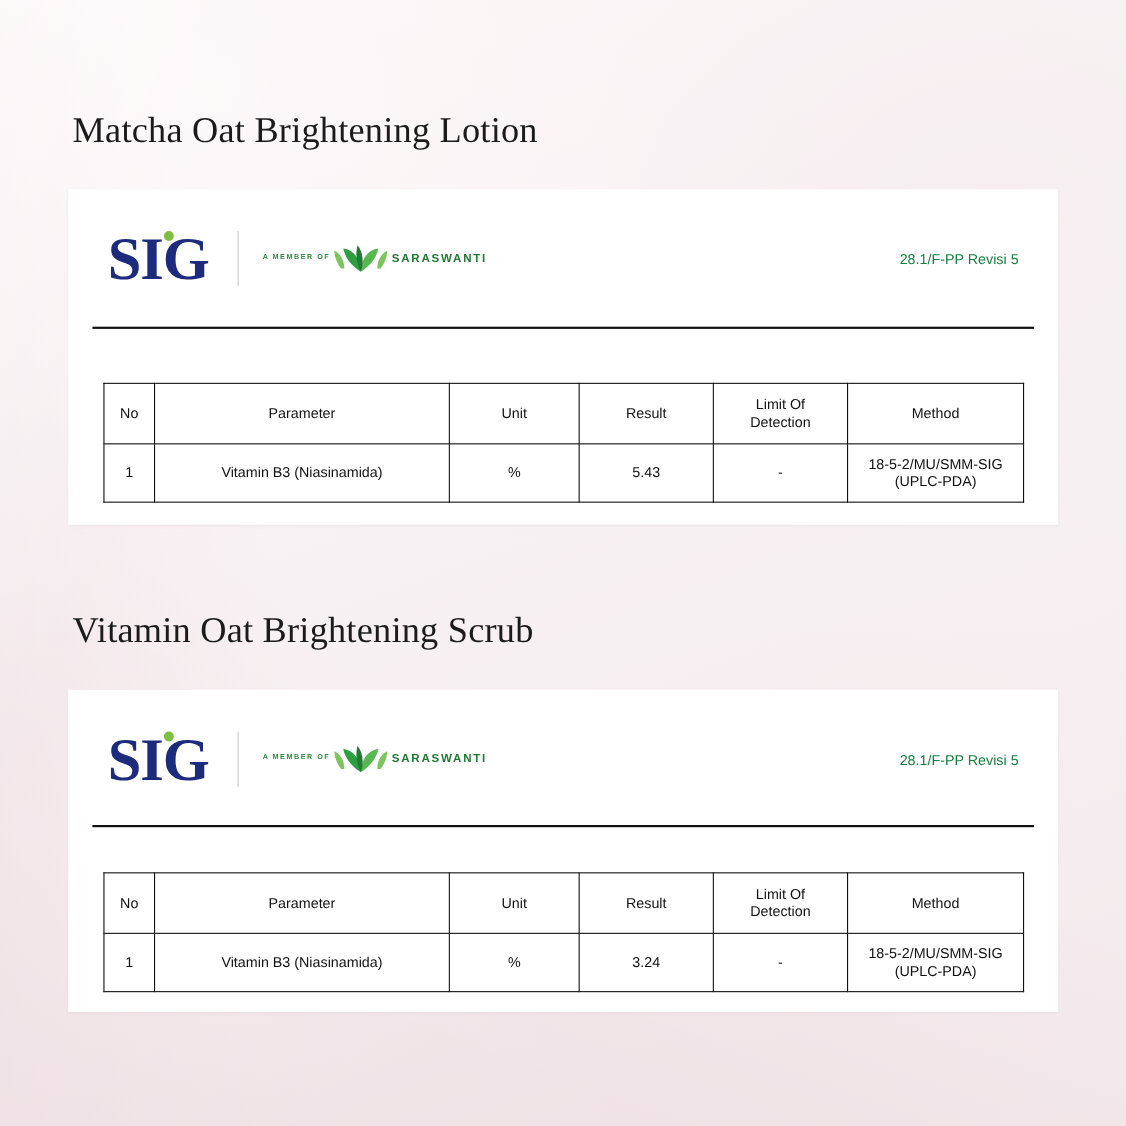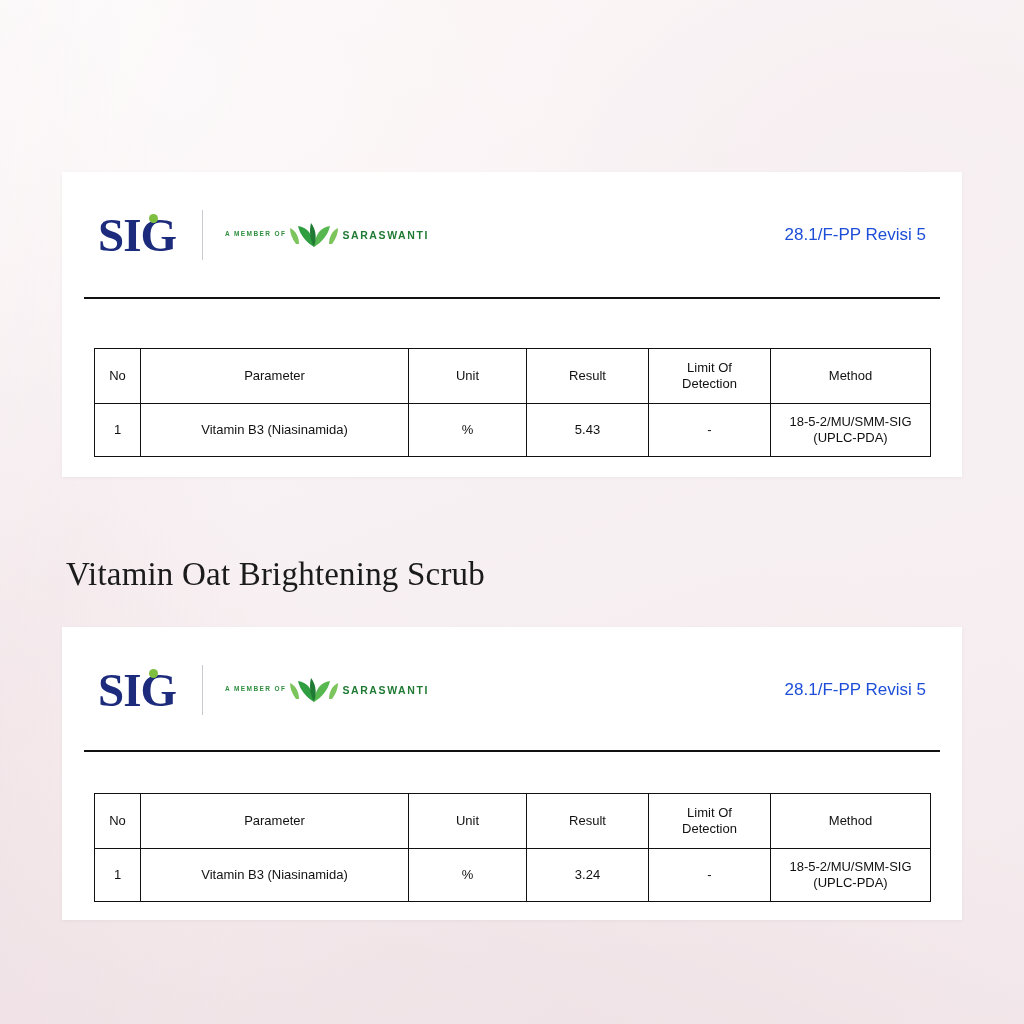--- a/index.html
+++ b/index.html
@@ -74,21 +74,21 @@
     right: 0;
     top: 26px;
     display: flex;
     align-items: center;
     padding: 0 36px;
     height: 74px;
   }
   .sig-logo {
     font-family: "Liberation Serif", serif;
     font-weight: bold;
-    font-size: 47px;
+    font-size: 55px;
     letter-spacing: -1px;
     color: #1d2b7d;
     line-height: 1;
     position: relative;
     padding-right: 4px;
     text-align: right;
   }
   .sig-logo .dot {
     position: absolute;
     width: 9px;
@@ -123,22 +123,22 @@
   }
   .sara-name {
     font-size: 10.5px;
     letter-spacing: 1.6px;
     color: #1f7a33;
     font-weight: bold;
     margin-top: 2px;
   }
   .doc-code {
     margin-left: auto;
-    font-size: 17px;
-    color: #1d4ed8;
+    font-size: 13px;
+    color: #15803d;
     white-space: nowrap;
   }
 
   .rule {
     position: absolute;
     left: 22px;
     right: 22px;
     height: 2px;
     background: #111;
   }
@@ -197,20 +197,21 @@
 <div class="page">
   <div class="bg-wash"></div>
 
   <div class="wm rot" style="left:186px; top:318px;">SKINVU</div>
   <div class="wm rot" style="left:556px; top:256px;">SKINVU</div>
   <div class="wm rot" style="left:538px; top:400px;">SKINVU</div>
   <div class="wm rot" style="left:148px; top:764px;">SKINVU</div>
   <div class="wm rot" style="left:544px; top:700px;">SKINVU</div>
   <div class="wm rot" style="left:322px; top:872px;">SKINVU</div>
 
+  <div class="section-title" id="title-lotion">Matcha Oat Brightening Lotion</div>
 
   <div class="doc-card" id="card-lotion">
     <div class="doc-inner">
       <div class="doc-header">
         <div class="sig-logo">
           <span>SIG</span>
           <span class="dot"></span>
         </div>
         <div class="logo-divider"></div>
         <div class="saraswanti">

